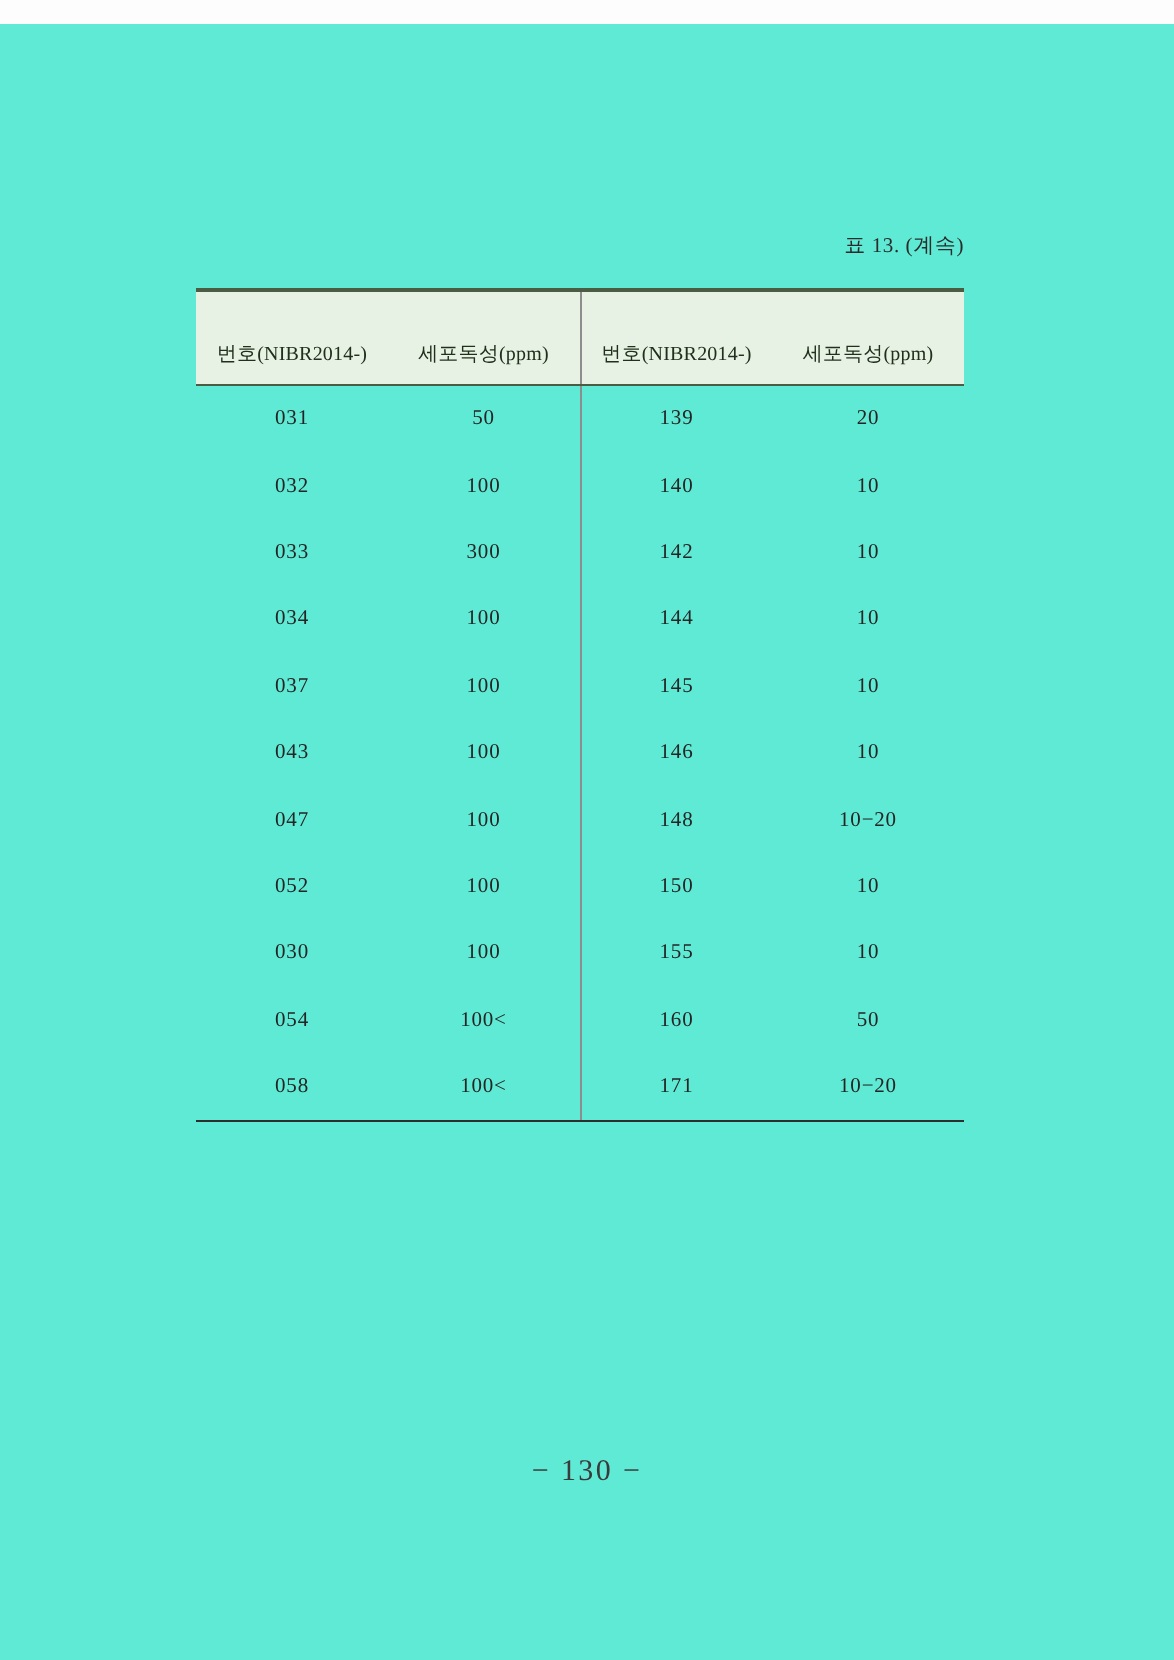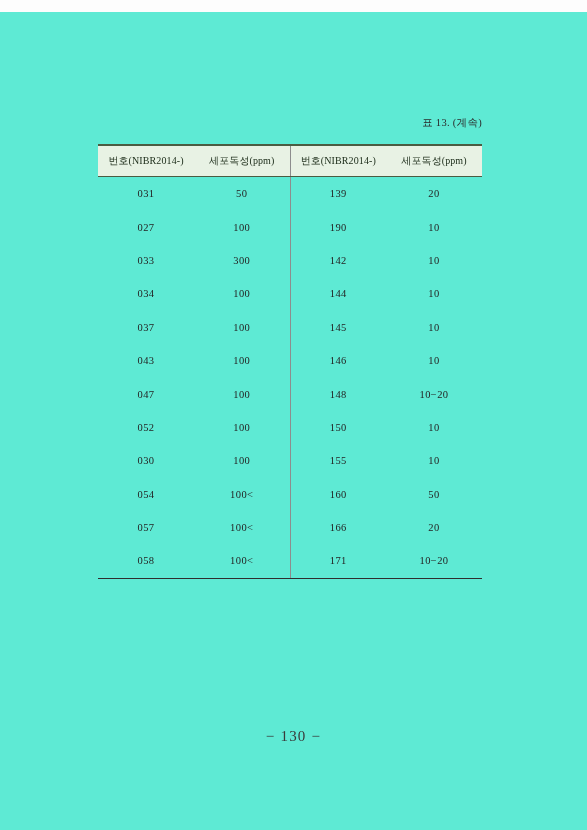--- a/index.html
+++ b/index.html
@@ -51,21 +51,21 @@
   table.data col.c-id   { width: 96px; }
   table.data col.c-val  { width: 96px; }
 
   table.data thead th {
     background: #e8f2e4;
     border-top: 2.2px solid #4a5c42;
     border-bottom: 1.6px solid #4a5c42;
     font-weight: normal;
     font-size: 10px;
     color: #20301d;
-    padding: 8px 0 8px 0;
+    padding: 24px 0 8px 0;
     letter-spacing: 0.1px;
     margin-left: 22px;
   }
   table.data tbody td {
     font-size: 10.5px;
     text-align: center;
     padding: 0;
     height: 33.4px;
     color: #242424;
     letter-spacing: 0.4px;
@@ -116,23 +116,23 @@
         </tr>
       </thead>
       <tbody id="table-body">
           <tr>
             <td>031</td>
             <td>50</td>
             <td class="split">139</td>
             <td>20</td>
           </tr>
           <tr>
-            <td>027</td>
+            <td>032</td>
             <td>100</td>
-            <td class="split">190</td>
+            <td class="split">140</td>
             <td>10</td>
           </tr>
           <tr>
             <td>033</td>
             <td>300</td>
             <td class="split">142</td>
             <td>10</td>
           </tr>
           <tr>
             <td>034</td>
@@ -170,26 +170,20 @@
             <td class="split">155</td>
             <td>10</td>
           </tr>
           <tr>
             <td>054</td>
             <td>100&lt;</td>
             <td class="split">160</td>
             <td>50</td>
           </tr>
           <tr>
-            <td>057</td>
-            <td>100&lt;</td>
-            <td class="split">166</td>
-            <td>20</td>
-          </tr>
-          <tr>
             <td>058</td>
             <td>100&lt;</td>
             <td class="split">171</td>
             <td>10−20</td>
           </tr>
         </tbody>
     </table>
   </div>
 
   <div class="folio">− 130 −</div>

